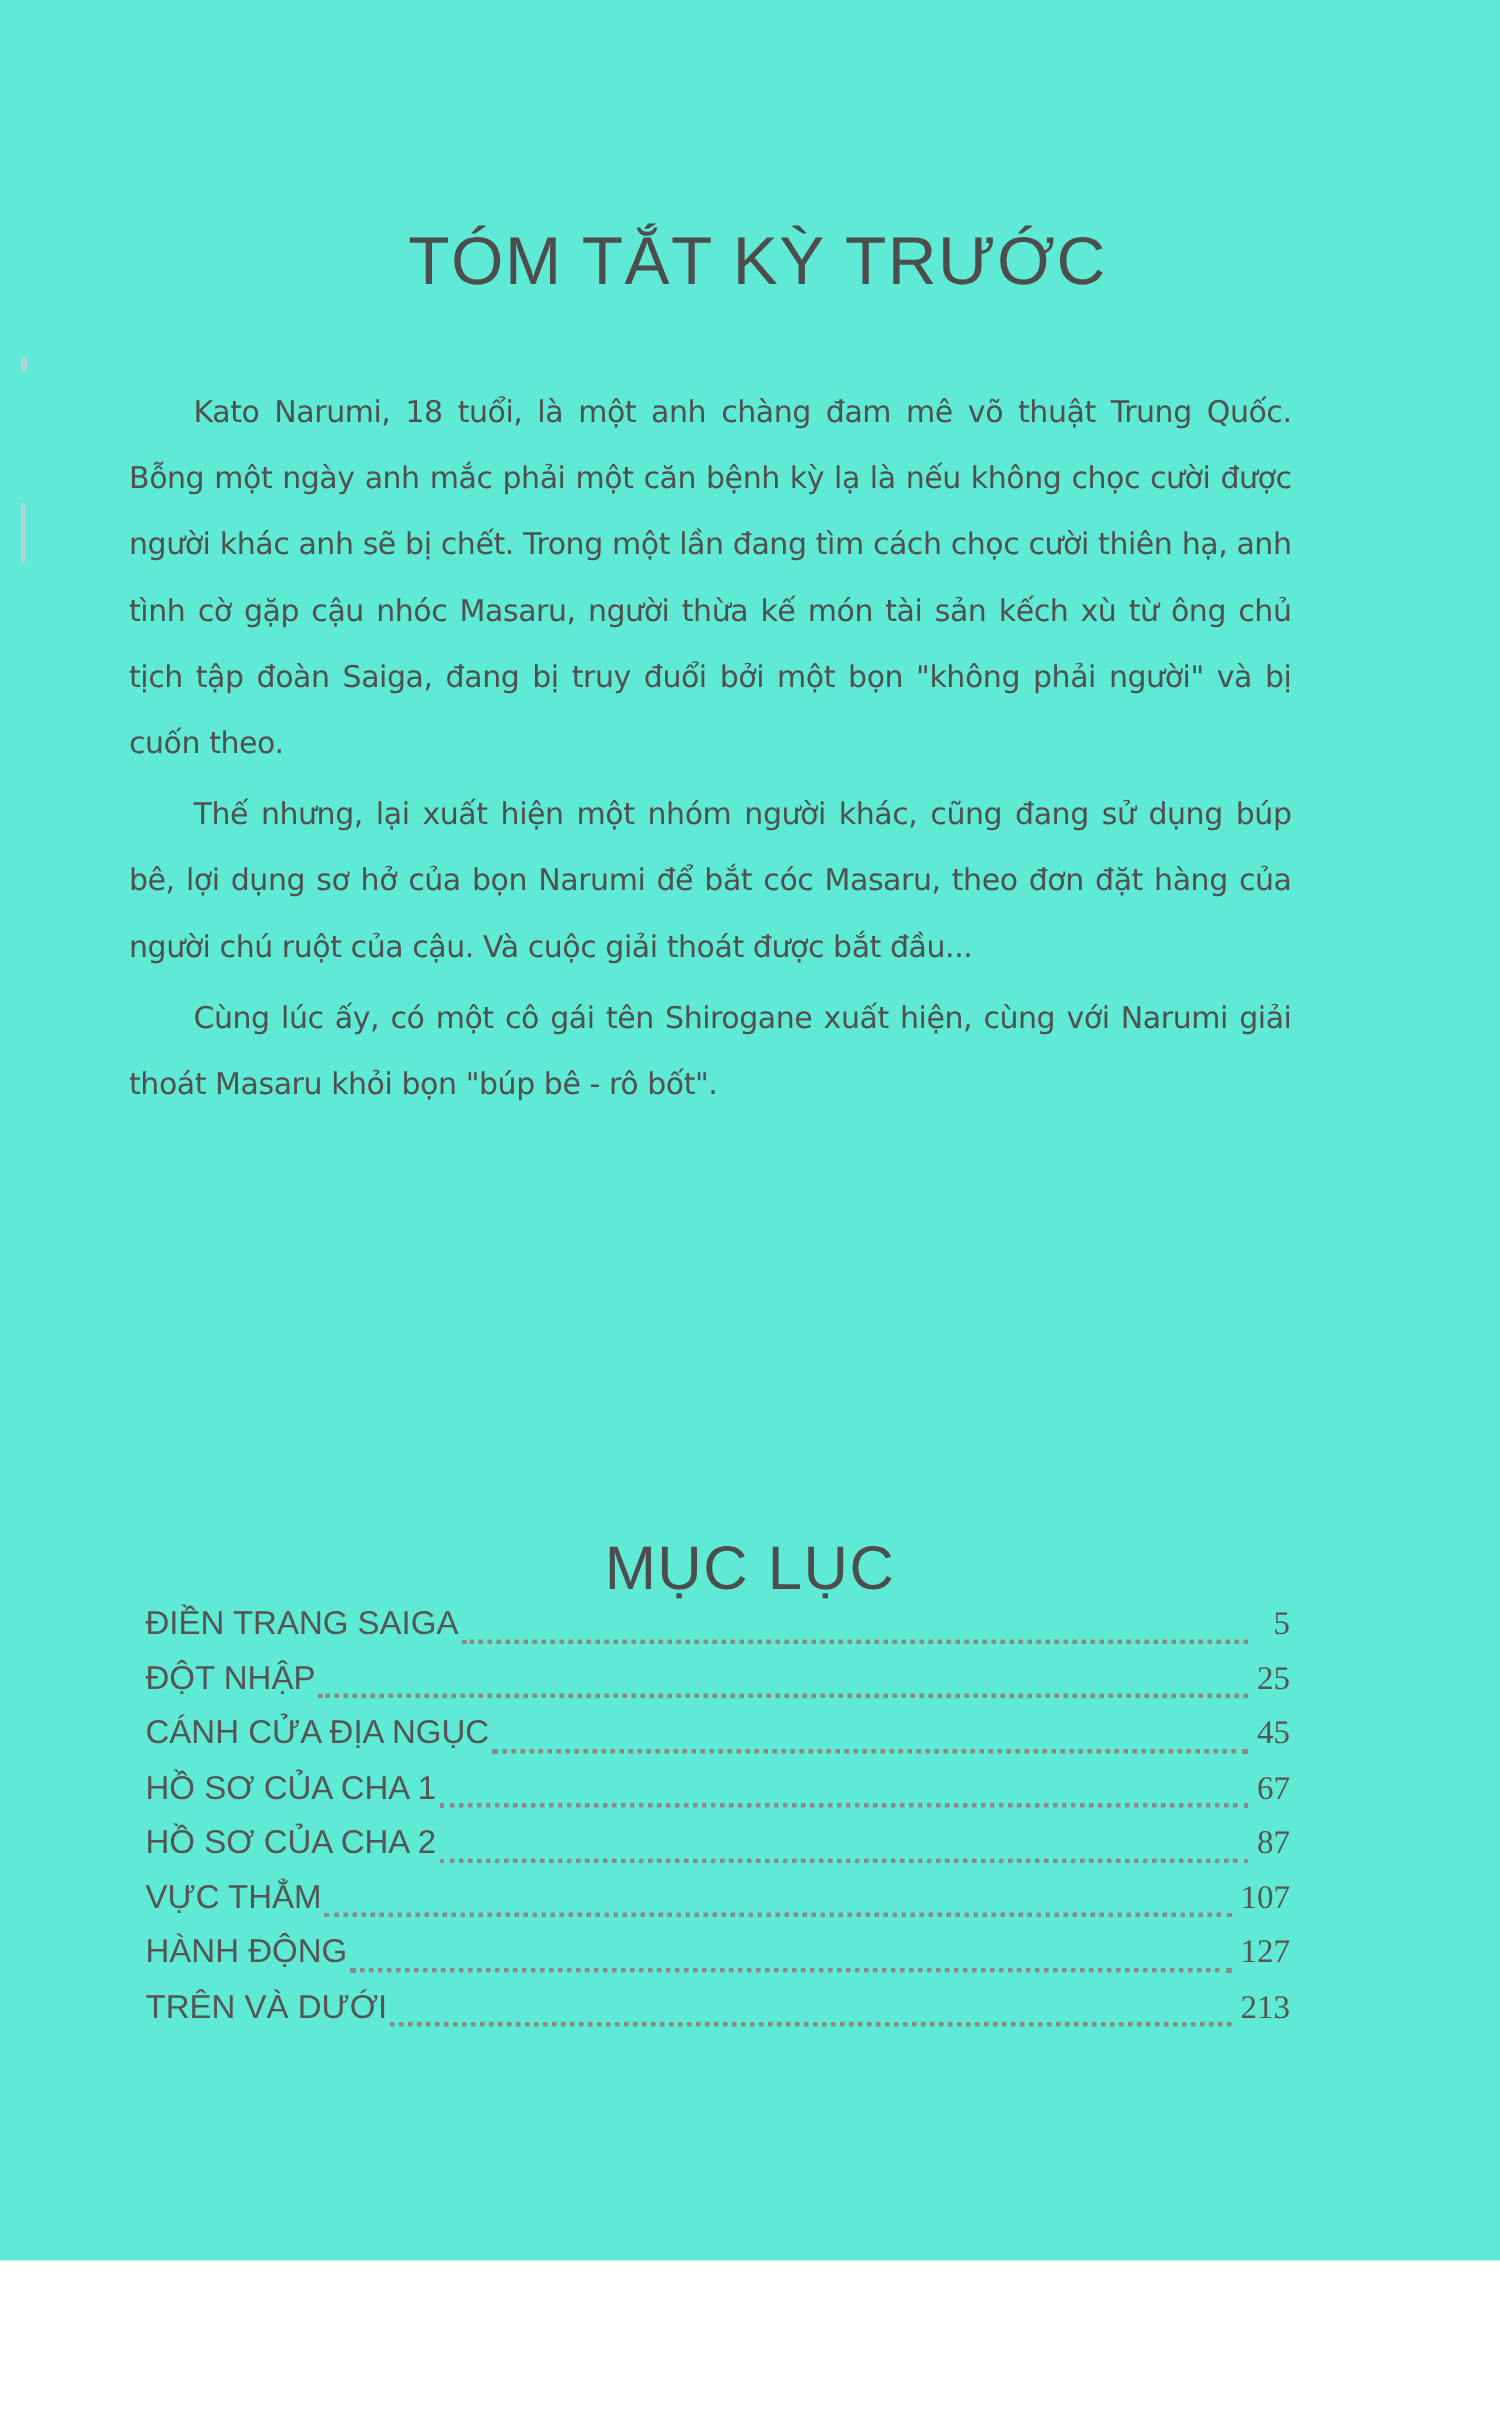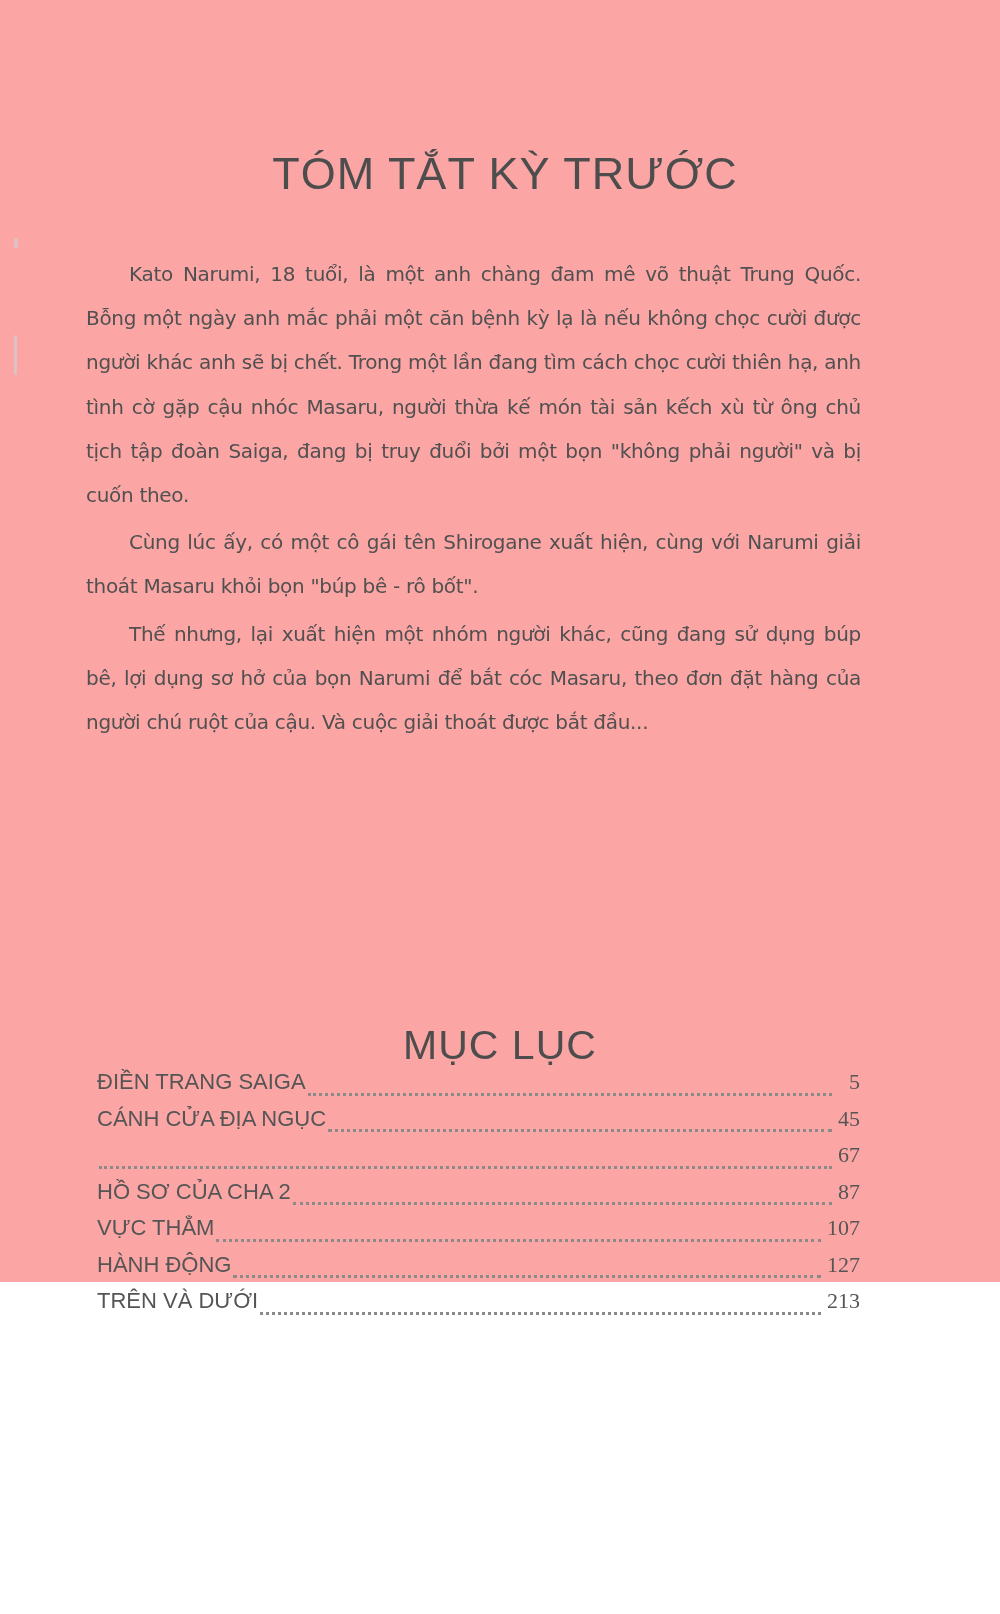--- a/index.html
+++ b/index.html
@@ -12,22 +12,22 @@
       height: 1614px;
       position: relative;
       overflow: hidden;
       font-family: "DejaVu Sans", sans-serif;
       color: #4a4a4a;
     }
     .page {
       position: absolute;
       left: 0; top: 0;
       width: 1000px;
-      height: 1282px;
-      background: #fca5a5;
+      height: 1507px;
+      background: #5eead4;
     }
     .scan-mark {
       position: absolute;
       left: 14px;
       width: 4px;
       background: #cfcfcf;
       border-radius: 2px;
       opacity: 0.7;
     }
     .title {
@@ -119,38 +119,44 @@
 
 <div class="page">
 
   <div class="scan-mark" style="top:238px;height:10px;"></div>
   <div class="scan-mark" style="top:335px;height:40px;width:3px;"></div>
 
   <h1 class="title summary-title">TÓM TẮT KỲ TRƯỚC</h1>
 
   <div class="summary">
     <p class="indent">Kato Narumi, 18 tuổi, là một anh chàng đam mê võ thuật Trung Quốc. Bỗng một ngày anh mắc phải một căn bệnh kỳ lạ là nếu không chọc cười được người khác anh sẽ bị chết. Trong một lần đang tìm cách chọc cười thiên hạ, anh tình cờ gặp cậu nhóc Masaru, người thừa kế món tài sản kếch xù từ ông chủ tịch tập đoàn Saiga, đang bị truy đuổi bởi một bọn "không phải người" và bị cuốn theo.</p>
+    <p class="indent">Thế nhưng, lại xuất hiện một nhóm người khác, cũng đang sử dụng búp bê, lợi dụng sơ hở của bọn Narumi để bắt cóc Masaru, theo đơn đặt hàng của người chú ruột của cậu. Và cuộc giải thoát được bắt đầu...</p>
     <p class="indent">Cùng lúc ấy, có một cô gái tên Shirogane xuất hiện, cùng với Narumi giải thoát Masaru khỏi bọn "búp bê - rô bốt".</p>
-    <p class="indent">Thế nhưng, lại xuất hiện một nhóm người khác, cũng đang sử dụng búp bê, lợi dụng sơ hở của bọn Narumi để bắt cóc Masaru, theo đơn đặt hàng của người chú ruột của cậu. Và cuộc giải thoát được bắt đầu...</p>
   </div>
 
   <h2 class="title toc-title">MỤC LỤC</h2>
 
   <ul class="toc">
     <li>
       <span class="label">ĐIỀN TRANG SAIGA</span>
       <span class="dots"></span>
       <span class="pg">5</span>
     </li>
     <li>
+      <span class="label">ĐỘT NHẬP</span>
+      <span class="dots"></span>
+      <span class="pg">25</span>
+    </li>
+    <li>
       <span class="label">CÁNH CỬA ĐỊA NGỤC</span>
       <span class="dots"></span>
       <span class="pg">45</span>
     </li>
     <li>
+      <span class="label">HỒ SƠ CỦA CHA 1</span>
       <span class="dots"></span>
       <span class="pg">67</span>
     </li>
     <li>
       <span class="label">HỒ SƠ CỦA CHA 2</span>
       <span class="dots"></span>
       <span class="pg">87</span>
     </li>
     <li>
       <span class="label">VỰC THẲM</span>

